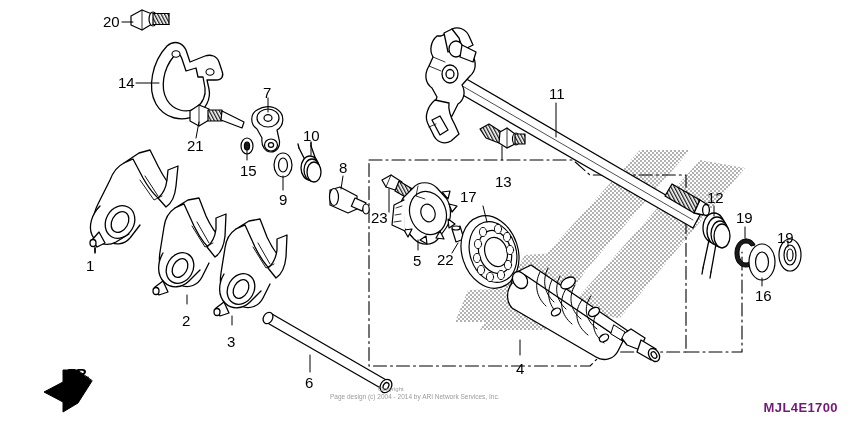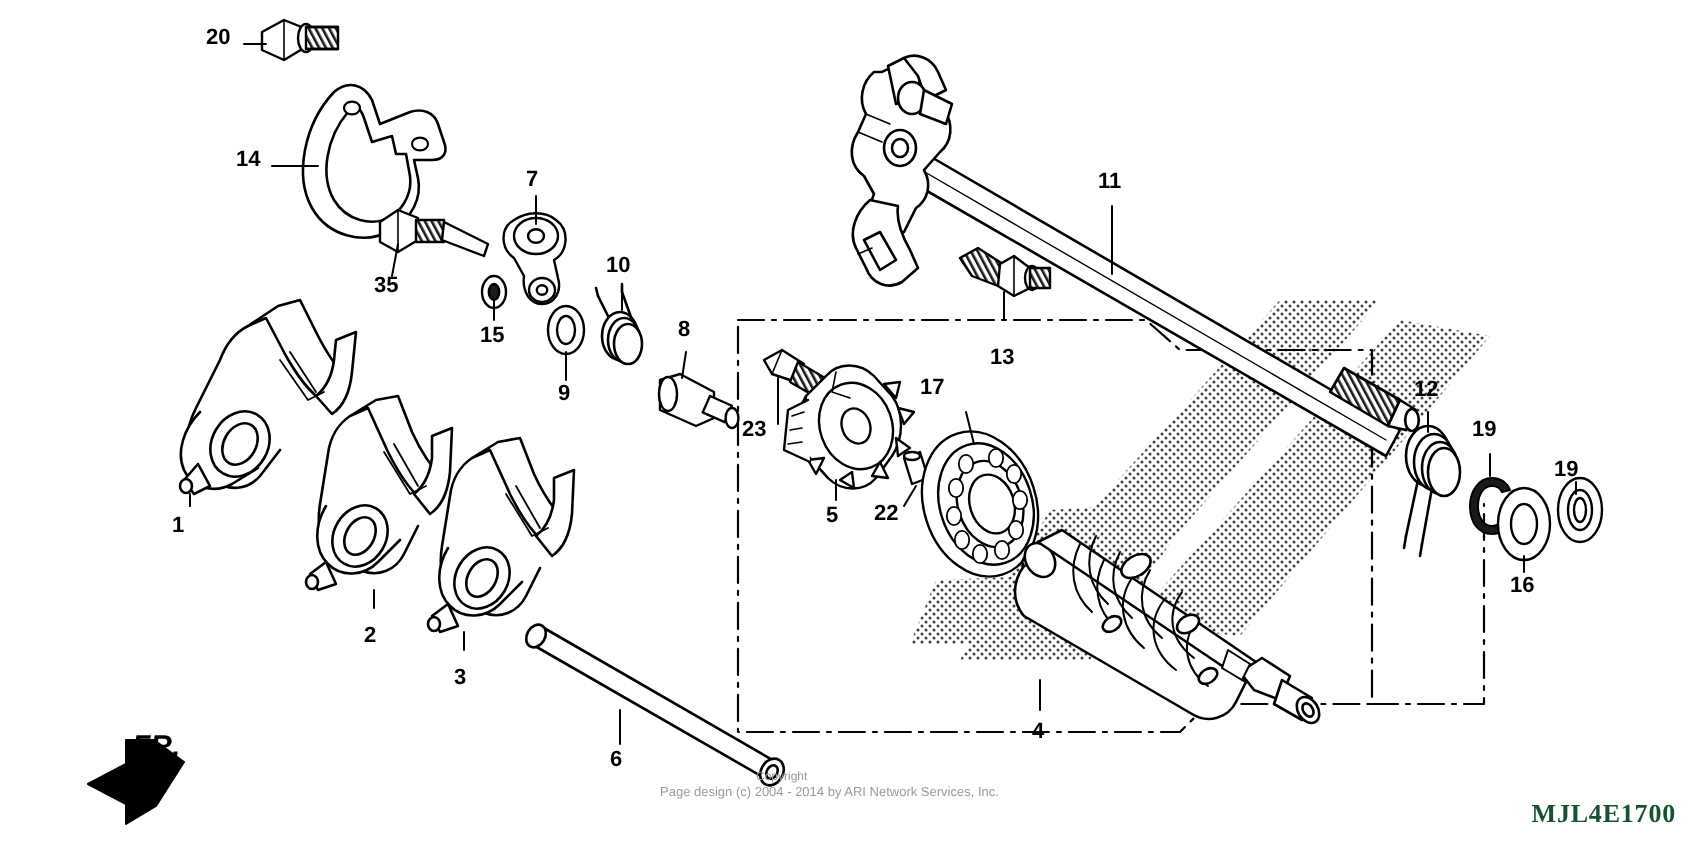--- a/index.html
+++ b/index.html
@@ -1,27 +1,27 @@
 <!DOCTYPE html>
 <html><head>
 <meta charset="utf-8">
 <title>Parts Diagram</title>
 <style>
   html,body{margin:0;padding:0;background:#ffffff;}
   body{font-family:"Liberation Sans",sans-serif;}
   #stage{position:relative;width:850px;height:425px;background:#ffffff;overflow:hidden;}
   #art{position:absolute;left:0;top:0;width:850px;height:425px;}
-  .callout{position:absolute;font-family:"Liberation Sans",sans-serif;font-weight:bold;
-           font-size:11px;color:#000;line-height:1;white-space:nowrap;}
+  .callout{position:absolute;font-family:"Liberation Sans",sans-serif;font-weight:normal;
+           font-size:15px;color:#000;line-height:1;white-space:nowrap;}
   .copy{position:absolute;font-family:"Liberation Sans",sans-serif;color:#9a9a9a;
         line-height:1.15;white-space:nowrap;}
   #copy-title{font-size:6px;left:378px;top:386px;}
   #copy-line{font-size:6.5px;left:330px;top:393px;}
   #diagram-code{position:absolute;right:12px;bottom:10px;font-size:13px;font-weight:bold;
-                letter-spacing:.4px;color:#14532d;font-family:Liberation Serif, serif;padding-left:10px;}
+                letter-spacing:.4px;color:#701a75;font-family:Liberation Sans, sans-serif;padding-left:10px;}
   #fr-label{position:absolute;left:66px;top:365px;font-size:15px;font-weight:bold;
             font-style:italic;color:#000;font-family:"Liberation Sans",sans-serif;text-align:right;}
 </style>
 </head>
 <body>
 
 <div id="stage">
 
   <svg id="art" viewBox="0 0 850 425" xmlns="http://www.w3.org/2000/svg">
     <defs>
@@ -363,21 +363,21 @@
   <div class="callout" style="left:549px;top:86px">11</div>
   <div class="callout" style="left:707px;top:190px">12</div>
   <div class="callout" style="left:495px;top:174px">13</div>
   <div class="callout" style="left:118px;top:75px">14</div>
   <div class="callout" style="left:240px;top:163px">15</div>
   <div class="callout" style="left:755px;top:288px">16</div>
   <div class="callout" style="left:460px;top:189px">17</div>
   <div class="callout" style="left:777px;top:230px">19</div>
   <div class="callout" style="left:736px;top:210px">19</div>
   <div class="callout" style="left:103px;top:14px">20</div>
-  <div class="callout" style="left:187px;top:138px">35</div>
+  <div class="callout" style="left:187px;top:138px">21</div>
   <div class="callout" style="left:437px;top:252px">22</div>
   <div class="callout" style="left:371px;top:210px">23</div>
 
   <div id="fr-label">FR.</div>
 
   <div class="copy" id="copy-title">Copyright</div>
   <div class="copy" id="copy-line">Page design (c) 2004 - 2014 by ARI Network Services, Inc.</div>
 
   <div id="diagram-code">MJL4E1700</div>
 

